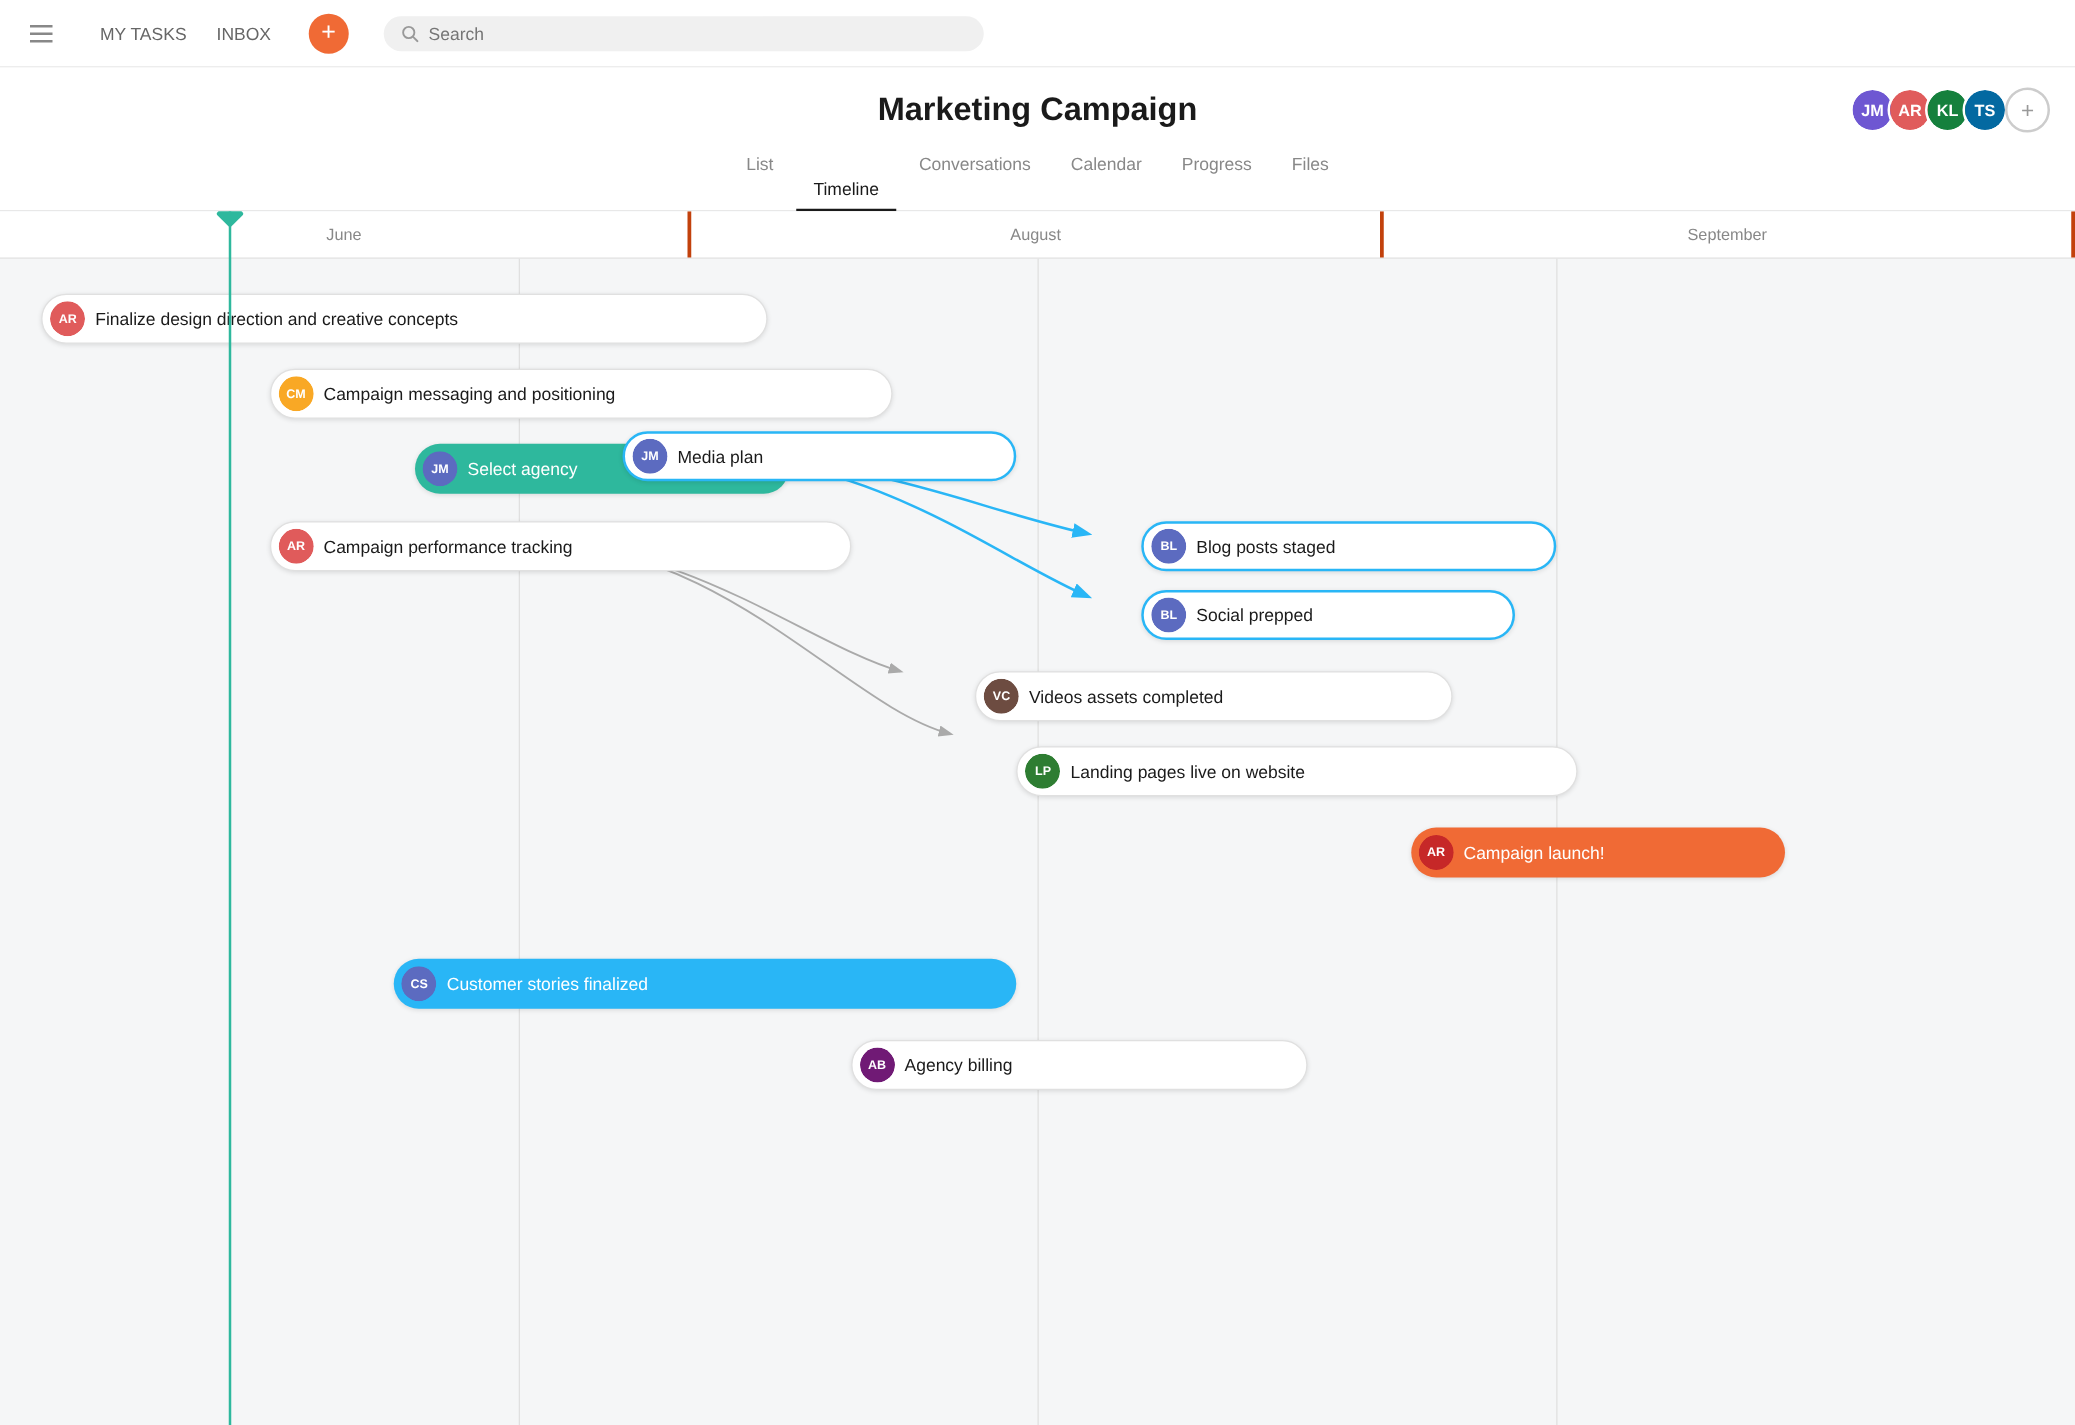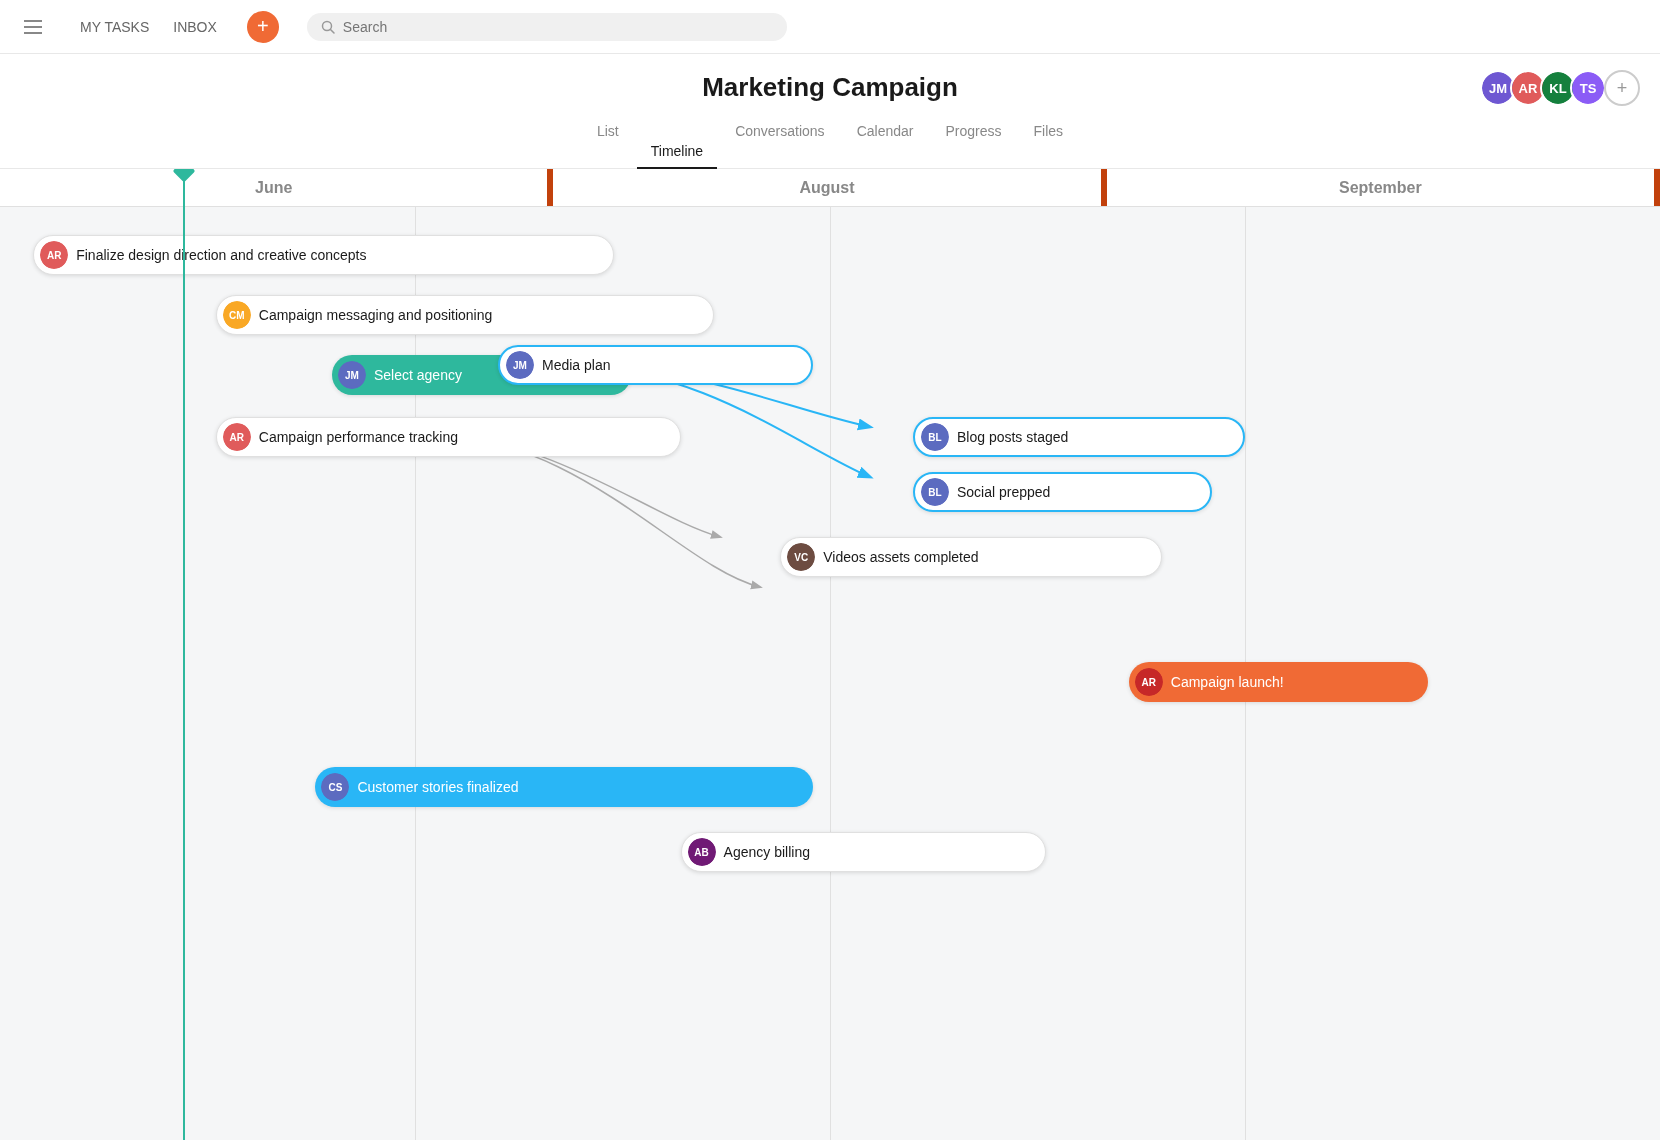--- a/index.html
+++ b/index.html
@@ -67,21 +67,21 @@
       background: #f5f6f7;
     }
 
     
     .timeline-months {
       display: flex; background: #fff; border-bottom: 1px solid #e0e0e0;
       position: relative; height: 38px;
     }
     .month-col {
       flex: 1; display: flex; align-items: center; justify-content: center;
-      font-size: 16px; color: #888; font-weight: 700; border-right: 6px solid #c2410c;
+      font-size: 13px; color: #888; font-weight: 400; border-right: 3px solid #c2410c;
       position: relative;
     }
 
     
     .timeline-body {
       position: relative; width: 100%; height: calc(100% - 38px);
     }
     .month-divider {
       position: absolute; top: 0; bottom: 0; width: 1px; background: #e0e0e0;
     }
@@ -151,21 +151,21 @@
     <div class="avatar-wrap">
       <div class="avatar-circle" style="background:#6e57d2">JM</div>
     </div>
     <div class="avatar-wrap">
       <div class="avatar-circle" style="background:#e05b5b">AR</div>
     </div>
     <div class="avatar-wrap">
       <div class="avatar-circle" style="background:#15803d">KL</div>
     </div>
     <div class="avatar-wrap">
-      <div class="avatar-circle" style="background:#8b5cf6">TS</div>
+      <div class="avatar-circle" style="background:#0369a1">TS</div>
     </div>
     <div class="avatar-add">+</div>
   </div>
 
   <h1 class="project-title">Marketing Campaign</h1>
   <div class="project-tabs">
     <span class="project-tab">List</span>
     <span class="project-tab active">Timeline</span>
     <span class="project-tab">Conversations</span>
     <span class="project-tab">Calendar</span>
@@ -260,20 +260,26 @@
       <span class="task-label">Social prepped</span>
     </div>
 
     <div class="task-bar white" style="left:47%; top:330px; width:23%;">
       <div class="task-avatar">
         <div class="av" style="background:#6d4c41">VC</div>
       </div>
       <span class="task-label">Videos assets completed</span>
     </div>
 
+    <div class="task-bar white" style="left:49%; top:390px; width:27%;">
+      <div class="task-avatar">
+        <div class="av" style="background:#2e7d32">LP</div>
+      </div>
+      <span class="task-label">Landing pages live on website</span>
+    </div>
 
     <div class="task-bar orange" style="left:68%; top:455px; width:18%;">
       <div class="task-avatar">
         <div class="av" style="background:#c62828">AR</div>
       </div>
       <span class="task-label">Campaign launch!</span>
     </div>
 
     <div class="task-bar blue" style="left:19%; top:560px; width:30%;align-items:center;">
       <div class="task-avatar">

